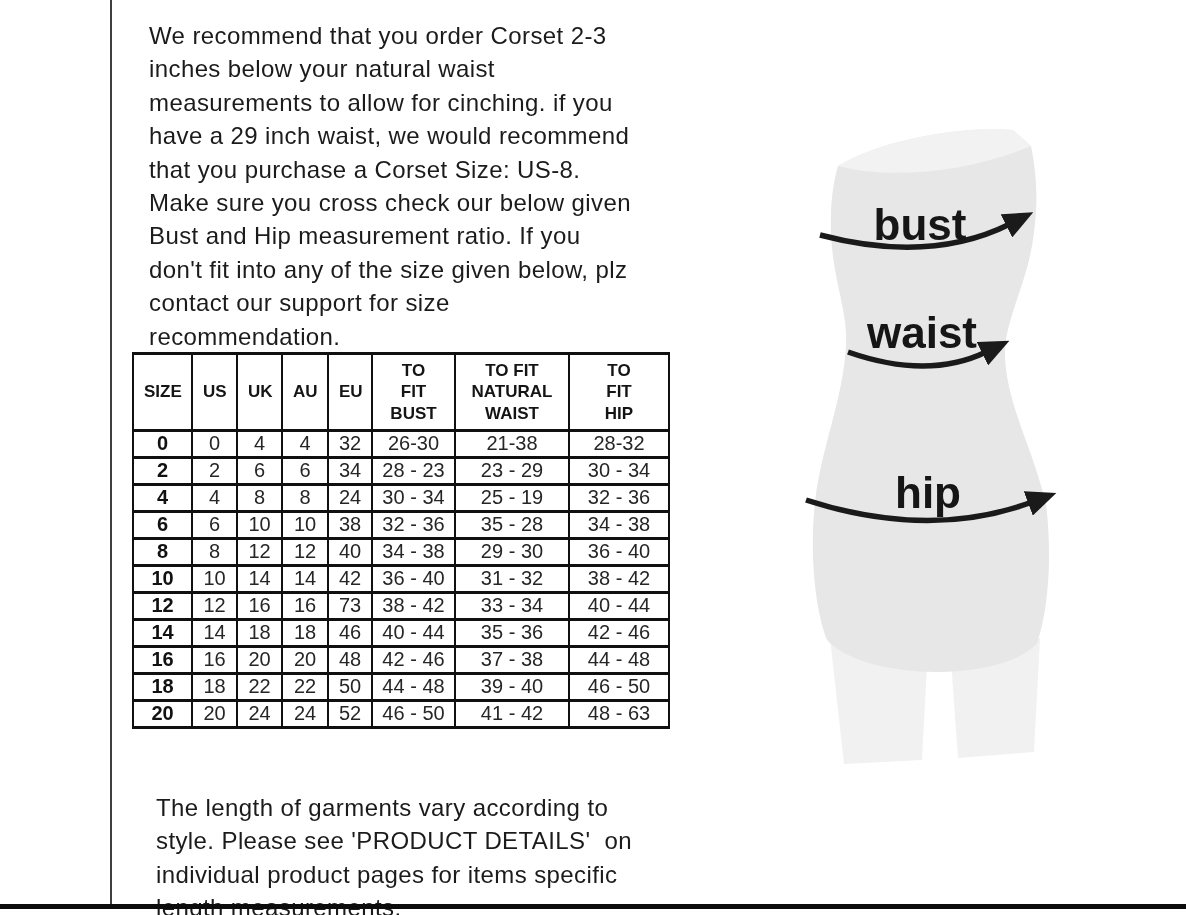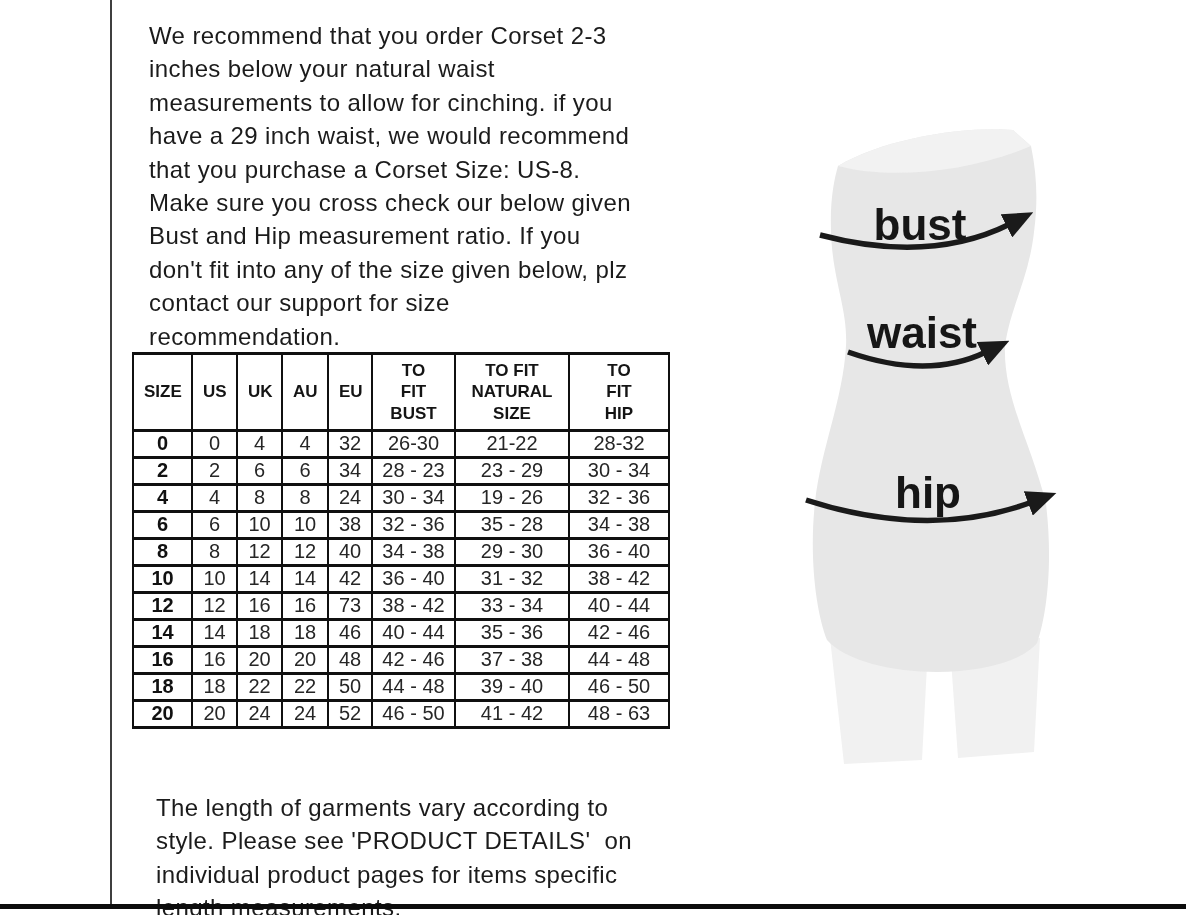--- a/index.html
+++ b/index.html
@@ -74,55 +74,55 @@
         <th>SIZE</th>
         <th>US</th>
         <th>UK</th>
         <th>AU</th>
         <th>EU</th>
         <th>TO
 FIT
 BUST</th>
         <th>TO FIT
 NATURAL
-SIZE</th>
+WAIST</th>
         <th>TO
 FIT
 HIP</th>
       </tr>
   </thead>
   <tbody id="table-body">
       <tr>
         <td class="size-col">0</td>
         <td>0</td>
         <td>4</td>
         <td>4</td>
         <td>32</td>
         <td>26-30</td>
-        <td>21-22</td>
+        <td>21-38</td>
         <td>28-32</td>
       </tr>
       <tr>
         <td class="size-col">2</td>
         <td>2</td>
         <td>6</td>
         <td>6</td>
         <td>34</td>
         <td>28 - 23</td>
         <td>23 - 29</td>
         <td>30 - 34</td>
       </tr>
       <tr>
         <td class="size-col">4</td>
         <td>4</td>
         <td>8</td>
         <td>8</td>
         <td>24</td>
         <td>30 - 34</td>
-        <td>19 - 26</td>
+        <td>25 - 19</td>
         <td>32 - 36</td>
       </tr>
       <tr>
         <td class="size-col">6</td>
         <td>6</td>
         <td>10</td>
         <td>10</td>
         <td>38</td>
         <td>32 - 36</td>
         <td>35 - 28</td>

